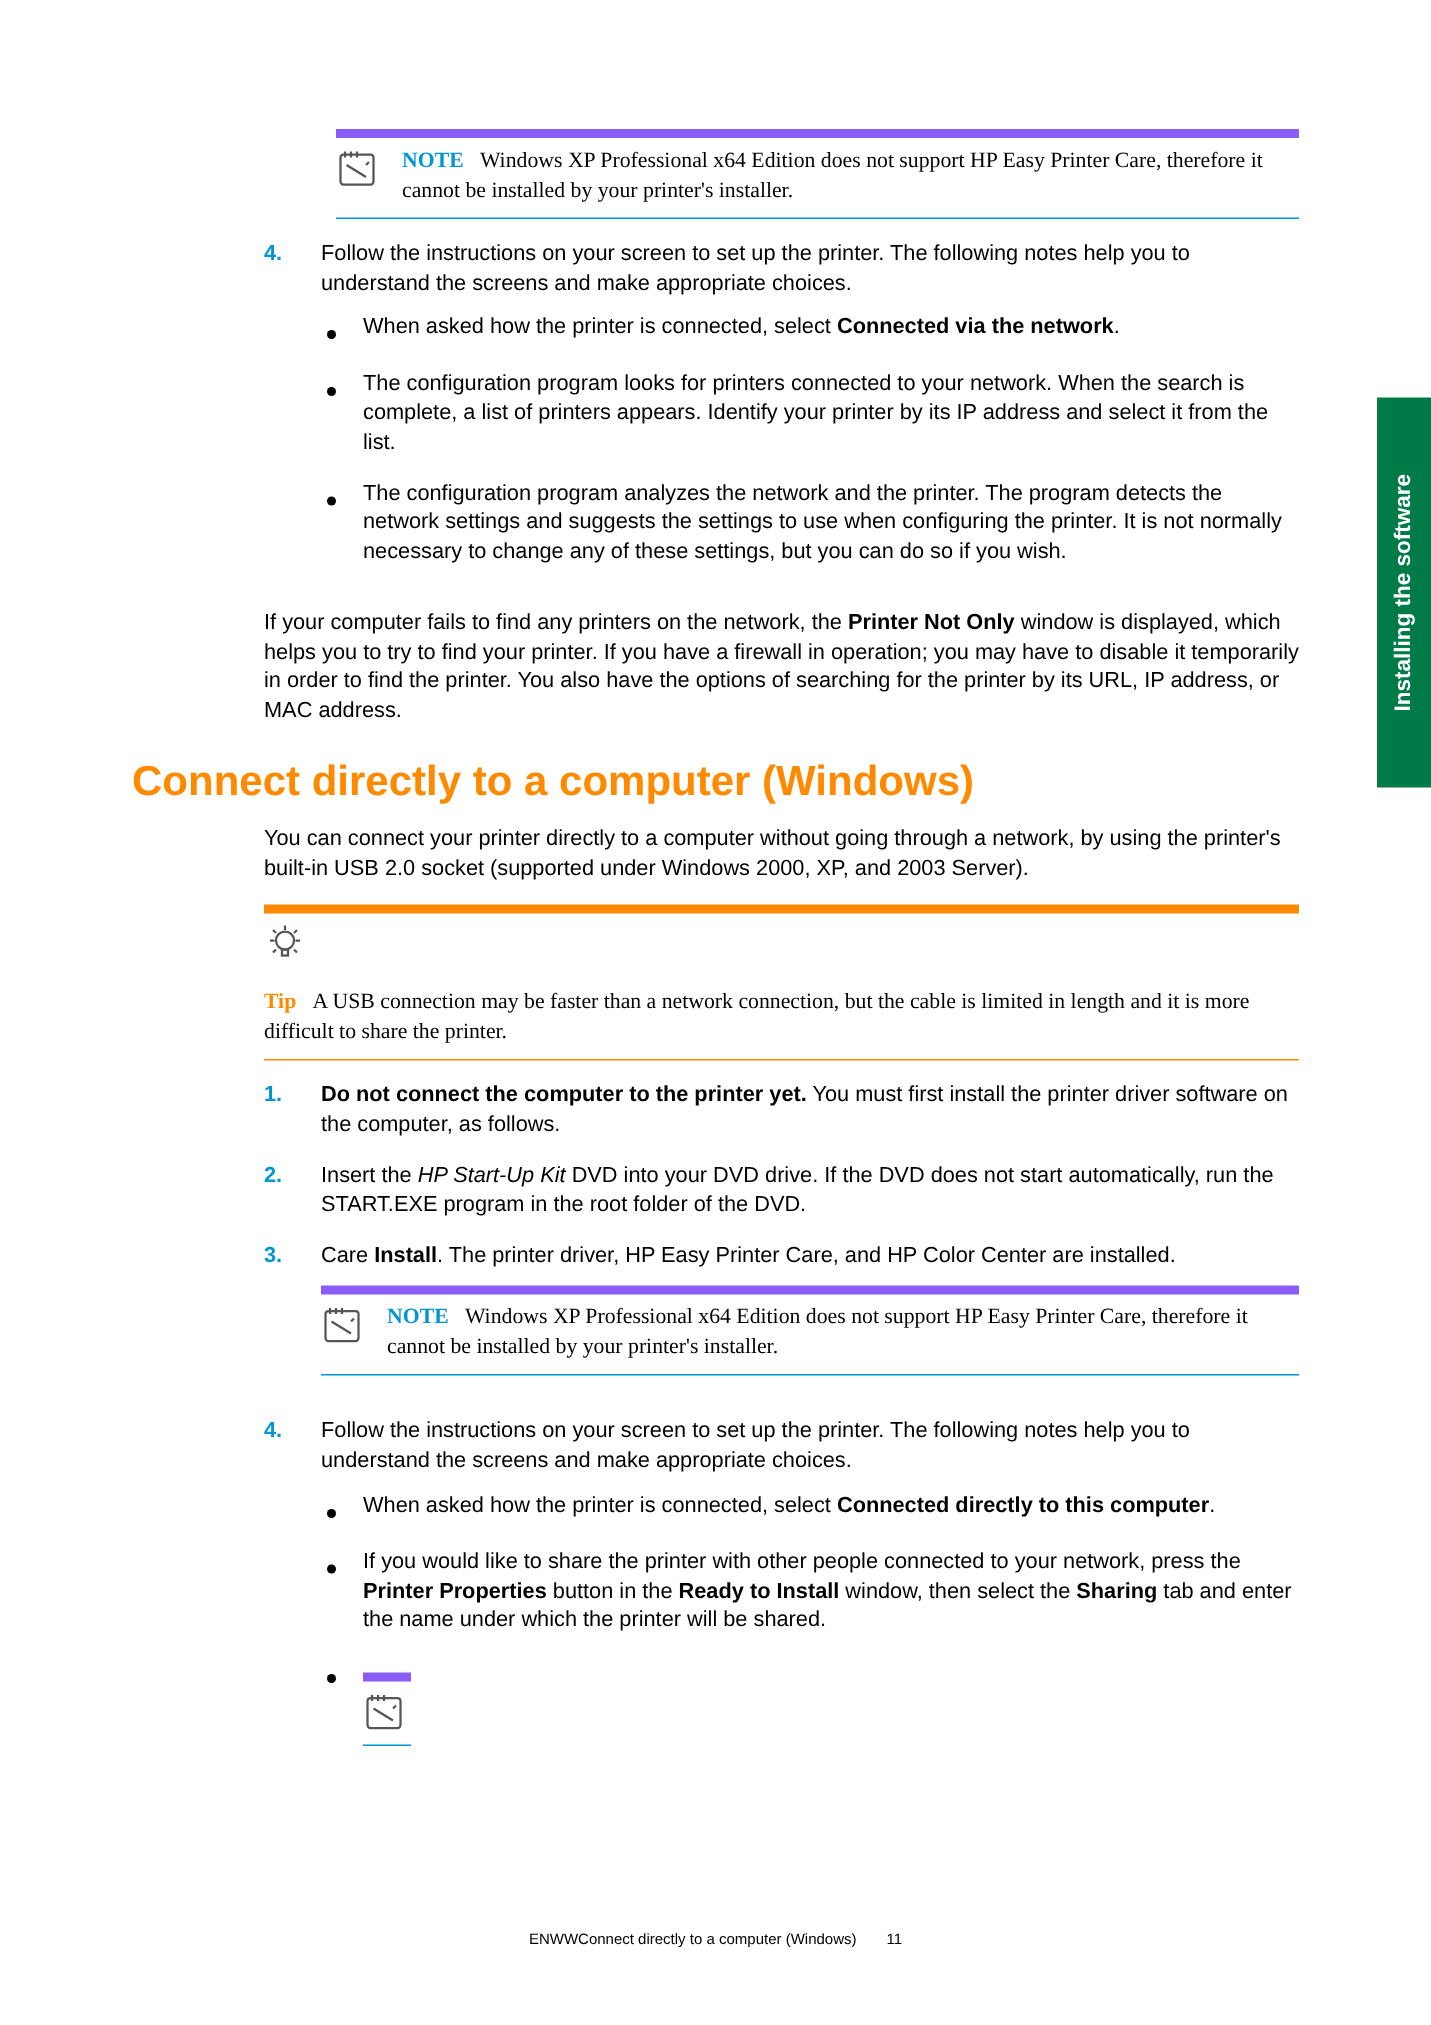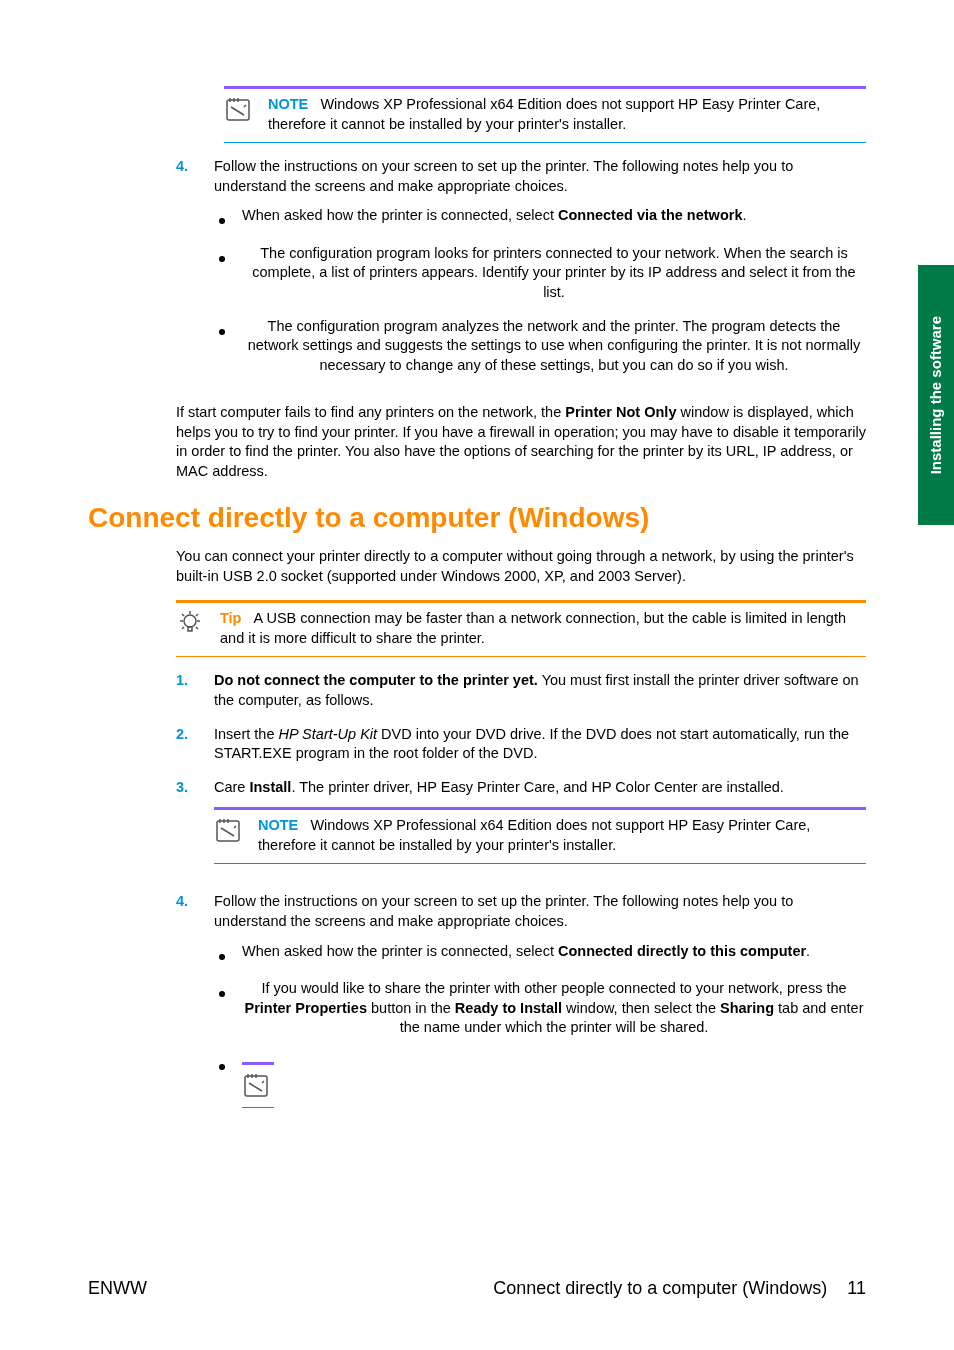--- a/index.html
+++ b/index.html
@@ -35,26 +35,27 @@
   }
   .side-tab span {
     writing-mode: vertical-rl;
     transform: rotate(180deg);
     white-space: nowrap;
   }
   .content {
     padding-left: 88px;
   }
   .callout {
-    border-top: 3px solid #8b5cf6;
+    border-top: 6px solid #8b5cf6;
     border-bottom: 1px solid #0096d6;
     padding: 6px 0 8px 0;
     margin: 6px 0 14px 0;
     display: flex;
     gap: 12px;
+    font-family: Liberation Serif, serif;
   }
   .callout .icon {
     flex: 0 0 32px;
     width: 32px;
   }
   .callout-text { flex: 1; }
   .note-label { color: #0096d6; font-weight: bold; }
   .tip-label { color: #ff8a00; font-weight: bold; }
   .callout.tip { border-color: #ff8a00; }
   svg { display: block; }
@@ -79,21 +80,20 @@
 
   ul.bullets {
     list-style: none;
     padding: 0;
     margin: 10px 0 0 0;
   }
   ul.bullets > li {
     display: flex;
     gap: 16px;
     margin-bottom: 14px;
-    text-align: center;
   }
   .bullet-dot {
     flex: 0 0 auto;
     width: 8px;
     padding-left: 4px;
     padding-top: 4px;
   }
   .bullet-dot::before {
     content: "";
     display: inline-block;
@@ -112,22 +112,22 @@
   .nested-callout {
     margin-left: 0;
   }
   a.url { color: #0066cc; text-decoration: underline; }
   .footer {
     position: absolute;
     bottom: 50px;
     left: 88px;
     right: 88px;
     display: flex;
-    justify-content: space-between;
-    font-size: 18px;
+    justify-content: center;
+    font-size: 10px;
   }
   .footer .right { display: flex; gap: 20px; }
 </style>
 </head>
 <body>
 
 <div class="page">
 
   <div class="side-tab">
     <span>Installing the software</span>
@@ -170,28 +170,28 @@
             <li>
               <span class="bullet-dot"></span>
               <div>The configuration program analyzes the network and the printer. The program detects the network settings and suggests the settings to use when configuring the printer. It is not normally necessary to change any of these settings, but you can do so if you wish.</div>
             </li>
           </ul>
         </div>
       </li>
     </ol>
 
     <div class="para" style="margin-left:-48px;">
-      <span>If start computer fails to find any printers on the network, the </span><b>Printer Not Only</b><span> window is displayed, which helps you to try to find your printer. If you have a firewall in operation; you may have to disable it temporarily in order to find the printer. You also have the options of searching for the printer by its URL, IP address, or MAC address.</span>
+      <span>If your computer fails to find any printers on the network, the </span><b>Printer Not Only</b><span> window is displayed, which helps you to try to find your printer. If you have a firewall in operation; you may have to disable it temporarily in order to find the printer. You also have the options of searching for the printer by its URL, IP address, or MAC address.</span>
     </div>
 
     <h2 class="section" style="margin-left:-136px;">Connect directly to a computer (Windows)</h2>
 
     <div class="para" style="margin-left:-48px;">You can connect your printer directly to a computer without going through a network, by using the printer's built-in USB 2.0 socket (supported under Windows 2000, XP, and 2003 Server).</div>
 
-    <div class="callout tip" style="margin-left:-48px;">
+    <div class="callout tip" style="margin-left:-48px;flex-direction:column;">
       <div class="icon">
         <svg width="28" height="28" viewBox="0 0 28 28">
           <circle cx="14" cy="12" r="6" fill="none" stroke="#555" stroke-width="1.5"></circle>
           <rect x="12" y="18" width="4" height="4" fill="none" stroke="#555" stroke-width="1.5"></rect>
           <line x1="14" y1="2" x2="14" y2="5" stroke="#555" stroke-width="1.5"></line>
           <line x1="4" y1="12" x2="7" y2="12" stroke="#555" stroke-width="1.5"></line>
           <line x1="21" y1="12" x2="24" y2="12" stroke="#555" stroke-width="1.5"></line>
           <line x1="6" y1="5" x2="8" y2="7" stroke="#555" stroke-width="1.5"></line>
           <line x1="22" y1="5" x2="20" y2="7" stroke="#555" stroke-width="1.5"></line>
           <line x1="6" y1="20" x2="8" y2="18" stroke="#555" stroke-width="1.5"></line>

